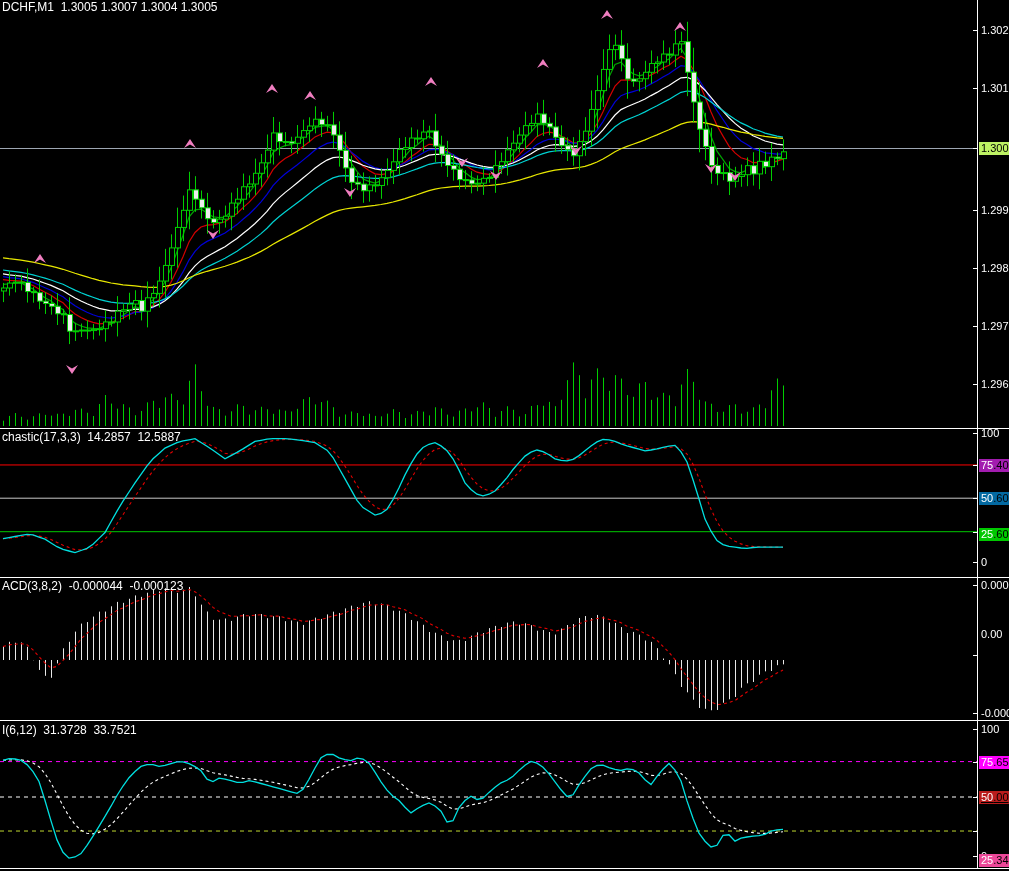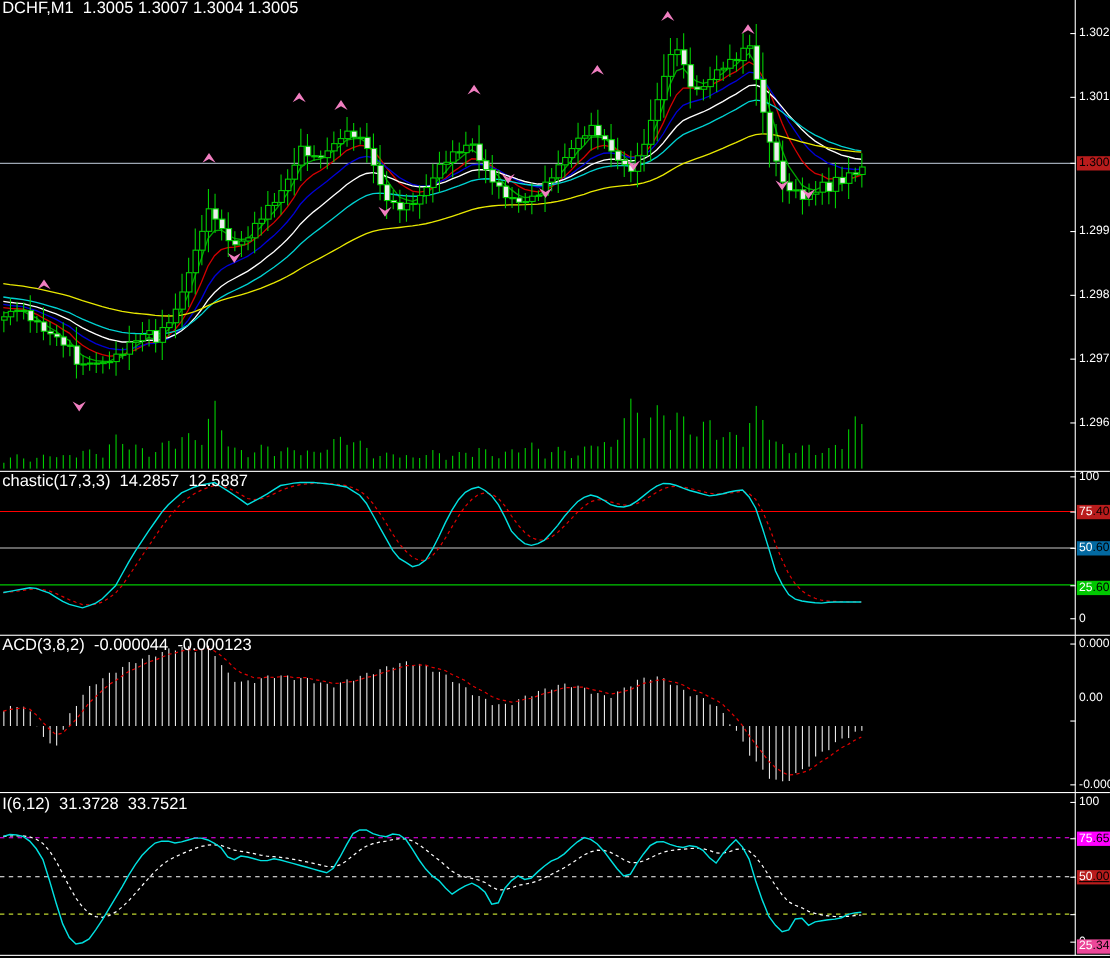--- a/index.html
+++ b/index.html
@@ -1,29 +1,29 @@
 <!DOCTYPE html>
 <html><head>
 <meta charset="utf-8">
 <style>
   html,body{margin:0;padding:0;background:#000;}
   #screen{position:relative;width:1009px;height:871px;background:#000;overflow:hidden;
           font-family:"Liberation Sans",sans-serif;}
   .panel-svg{position:absolute;left:0;display:block;background:#000;}
-  .chart-title{position:absolute;left:2px;color:#fff;font-size:15px;line-height:13px;
+  .chart-title{position:absolute;left:2px;color:#fff;font-size:12px;line-height:13px;
                white-space:pre;z-index:5;}
   #axis{position:absolute;top:0;left:977px;width:32px;height:871px;z-index:4;}
   .vline{position:absolute;left:0;top:0;width:1px;height:869px;background:#fff;}
   .tick{position:absolute;left:-4px;width:5px;height:1px;background:#fff;}
   .axlabel{position:absolute;left:4px;color:#fff;font-size:11px;line-height:12px;white-space:pre;}
   .axbadge{position:absolute;left:2px;height:13px;font-size:11px;line-height:13px;
            padding:0 1px 0 2px;white-space:pre;}
   .axbadge .pfx{color:#fff;}
   .axbadge .sfx{color:#000;}
-  .pricebadge{position:absolute;left:2px;height:13px;background:#b91c1c;color:#000;
+  .pricebadge{position:absolute;left:2px;height:13px;background:#bef264;color:#000;
               font-size:11px;line-height:13px;padding:0 2px;white-space:pre;text-align:center;}
   .sep{position:absolute;left:0;width:1009px;height:1px;background:#fff;z-index:3;}
 </style>
 </head>
 <body>
 
 <div id="screen">
 
   <svg id="svg-0" class="panel-svg" style="top:0;" width="977" height="429">
       <line x1="0" y1="148.5" x2="977" y2="148.5" stroke="#9DA6B2" stroke-width="1"></line>
@@ -610,21 +610,21 @@
       <div class="axlabel" style="top: 320px;">1.2975</div>
       <div class="tick" style="top: 326px;"></div>
       <div class="axlabel" style="top: 378px;">1.2965</div>
       <div class="tick" style="top: 384px;"></div>
       <div class="pricebadge" style="top: 142px;">1.300</div>
       <div class="tick" style="top: 148px;"></div>
       <div class="axlabel" style="top: 427px;">100</div>
       <div class="tick" style="top: 433px;"></div>
       <div class="axlabel" style="top: 556px;">0</div>
       <div class="tick" style="top: 562px;"></div>
-      <div class="axbadge" style="top: 458.964px; background: #b91c1c;"><span class="pfx">75</span><span class="sfx">.40</span></div>
+      <div class="axbadge" style="top: 458.964px; background: #a21caf;"><span class="pfx">75</span><span class="sfx">.40</span></div>
       <div class="tick" style="top: 464.964px;"></div>
       <div class="axbadge" style="top: 492.196px; background: #0369a1;"><span class="pfx">50</span><span class="sfx">.60</span></div>
       <div class="tick" style="top: 498.196px;"></div>
       <div class="axbadge" style="top: 528px; background: rgb(0, 200, 0);"><span class="pfx">25</span><span class="sfx">.60</span></div>
       <div class="tick" style="top: 531.696px;"></div>
       <div class="axlabel" style="top: 579px;">0.000</div>
       <div class="tick" style="top: 585px;"></div>
       <div class="axlabel" style="top: 628px;">0.00</div>
       <div class="tick" style="top: 655px;"></div>
       <div class="axlabel" style="top: 707px;">-0.000</div>

